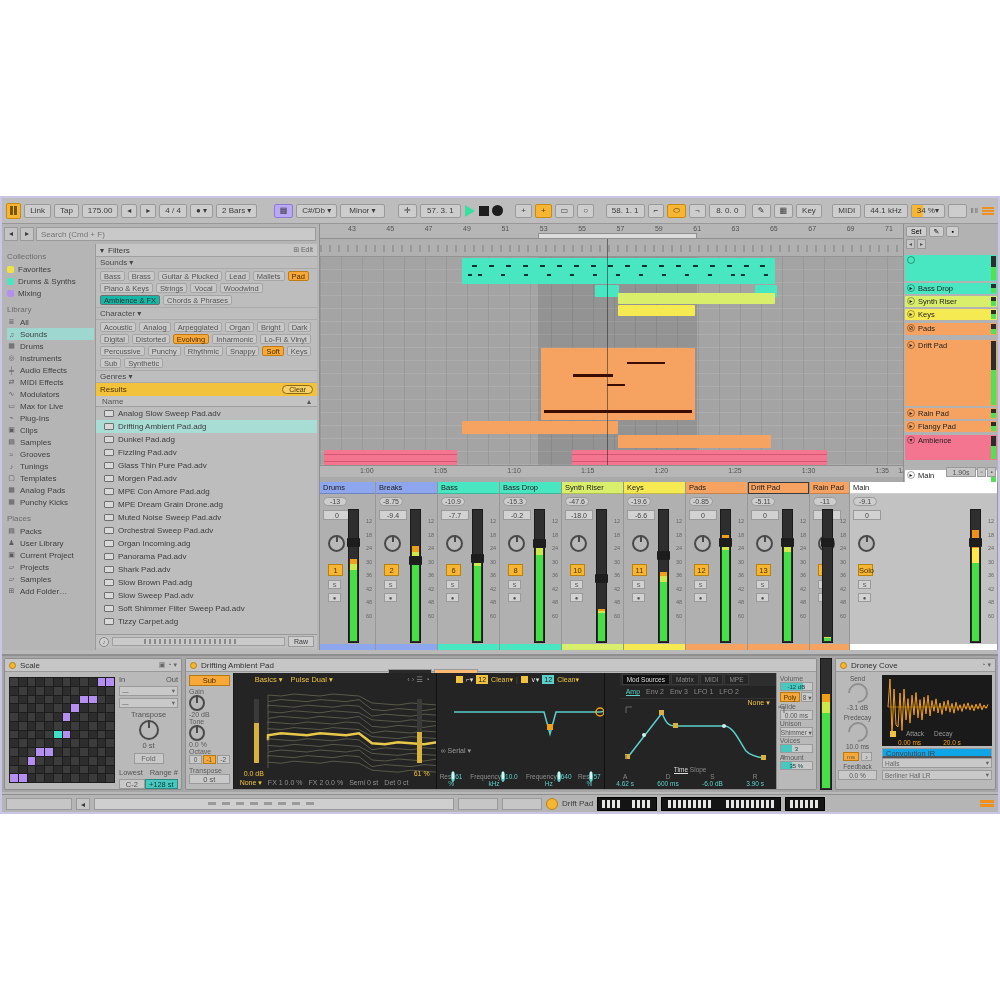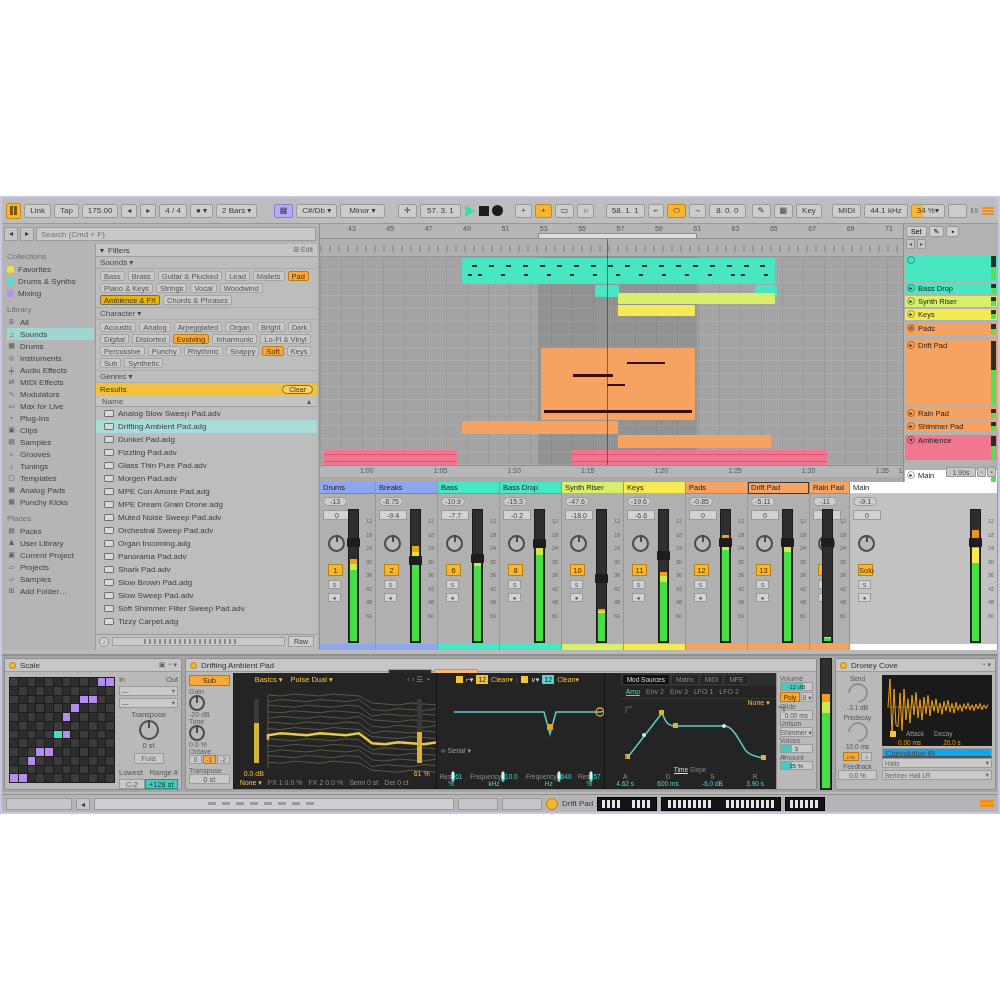--- a/index.html
+++ b/index.html
@@ -39,21 +39,21 @@
   .b-item { display:flex; align-items:center; gap:4px; height:12px; color:#3f3f3f; white-space:nowrap; }
   .b-item .dot { width:7px; height:7px; border-radius:2px; }
   .b-item .ic { width:9px; color:#5c5c5c; font-size:7px; text-align:center; }
   .b-item.selected { background:#9ed7d0; width:88px; }
   .b-filters { position:absolute; left:93px; top:20px; right:2px; bottom:0; background:#bdbdbd; border-left:1px solid #9a9a9a; }
   .f-head { height:13px; background:#c6c6c6; border-bottom:1px solid #9f9f9f; display:flex; align-items:center; padding:0 4px; gap:4px; }
   .f-group { height:12px; display:flex; align-items:center; padding:0 4px; color:#4a4a4a; border-bottom:1px solid #ababab; }
   .tag-wrap { display:flex; flex-wrap:wrap; gap:2px 3px; padding:2px 4px; border-bottom:1px solid #ababab; }
   .tag { background:#c9c9c9; border:1px solid #a5a5a5; border-radius:2px; padding:0 3px; height:10px; line-height:9px; font-size:7.5px; color:#555; }
   .tag.on { background:#f7a838; border-color:#c07c12; color:#4a2d00; }
-  .tag.framed { background:#eab308; border-color:#6f6f6f; color:#333; }
+  .tag.framed { background:#14b8a6; border-color:#6f6f6f; color:#333; }
   .results-bar { height:13px; background:#f2c23c; display:flex; align-items:center; padding:0 4px; color:#4a3300; }
   .clear-pill { margin-left:auto; border:1px solid #8a6a10; border-radius:6px; padding:0 6px; font-size:7px; background:#f7d06a; }
   .name-head { height:11px; background:#c3c3c3; border-bottom:1px solid #9f9f9f; display:flex; align-items:center; padding:0 6px; color:#555; }
   .file-list { overflow:hidden; height:224px; }
   .file-row { display:flex; align-items:center; gap:4px; height:13px; padding-left:8px; color:#3d3d3d; white-space:nowrap; }
   .file-row.selected { background:#a8ddd6; }
   .f-ic { width:10px; height:7px; border:1px solid #6f6f6f; background:#d8d8d8; border-radius:1px; }
   .preview { position:absolute; left:0; bottom:2px; right:0; height:14px; background:#c0c0c0; border-top:1px solid #999;
              display:flex; align-items:center; gap:3px; padding:0 3px; }
   .spk { width:10px; height:10px; border-radius:50%; border:1px solid #8a8a8a; background:#d0d0d0; font-size:6px; text-align:center; line-height:9px; color:#666; }
@@ -716,21 +716,21 @@
           <div class="tr-chip" style="background: rgb(246, 163, 97); height: 11px; margin-top: 2px;">
             <span class="tr-arrow">▸</span>
             <span>Rain Pad</span>
             <span class="meterbar">
                 <i style="height:55%"></i>
               </span>
           </div>
 
           <div class="tr-chip" style="background: rgb(246, 163, 97); height: 11px; margin-top: 2px;">
             <span class="tr-arrow">▸</span>
-            <span>Shimmer Pad</span>
+            <span>Flangy Pad</span>
             <span class="meterbar">
                 <i style="height:55%"></i>
               </span>
           </div>
 
           <div class="tr-chip" style="background: rgb(244, 117, 143); height: 25px; margin-top: 3px;">
             <span class="tr-arrow">▾</span>
             <span>Ambience</span>
             <span class="meterbar">
                 <i style="height:55%"></i>

